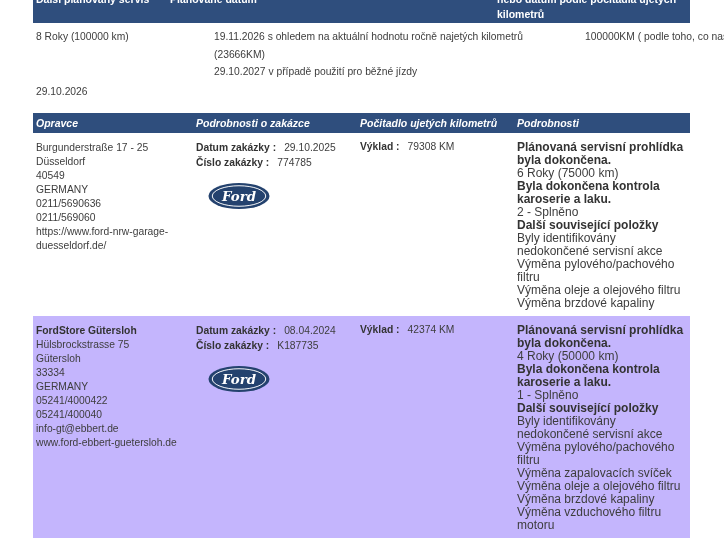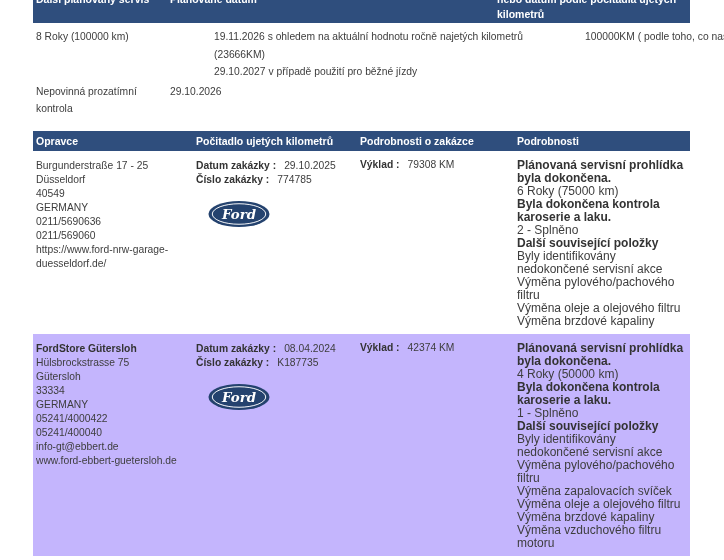--- a/index.html
+++ b/index.html
@@ -6,21 +6,21 @@
   #page{position:relative;width:724px;height:560px;background:#ffffff;overflow:hidden;
         font-family:"Liberation Sans", sans-serif;color:#3d3d3d;}
   .doc{position:absolute;left:33px;top:0;width:657px;}
 
   
   .band{background:#2f4e7d;color:#ffffff;font-weight:bold;font-size:10.5px;}
   .band1{height:23px;overflow:hidden;position:relative;}
   .band1-cols{display:grid;grid-template-columns:134px 327px 196px;
               padding-left:3px;margin-top:-8px;line-height:15px;}
   .band2{height:20px;display:grid;grid-template-columns:160px 164px 157px 176px;
-         align-items:center;padding-left:3px;margin-top:13px;}
+         align-items:center;padding-left:3px;margin-top:13px;font-style:italic;}
 
   
   .t1row{display:grid;grid-template-columns:134px 327px 196px;
          padding-left:3px;font-size:10.3px;line-height:17.5px;}
   .t1row.first{padding-top:5px;gap:44px;}
   .t1row.second{margin-top:2px;}
   .t1 .km-cell{white-space:nowrap;}
   .t1 p{margin:0;}
 
   
@@ -63,32 +63,31 @@
       <div class="t1row first">
         <div>8 Roky (100000 km)</div>
         <div>
           <p>19.11.2026 s ohledem na aktuální hodnotu ročně najetých kilometrů (23666KM)</p>
           <p>29.10.2027 v případě použití pro běžné jízdy</p>
         </div>
         <div class="km-cell">100000KM ( podle toho, co nastane dříve. )</div>
       </div>
 
       <div class="t1row second">
-        <div>Nepovinná prozatímní kontrola</div>
         <div>
           <p>29.10.2026</p>
         </div>
         <div class="km-cell"></div>
       </div>
     </div>
 
     <div class="band band2">
       <div>Opravce</div>
+      <div>Podrobnosti o zakázce</div>
       <div>Počitadlo ujetých kilometrů</div>
-      <div>Podrobnosti o zakázce</div>
       <div>Podrobnosti</div>
     </div>
 
     <div class="hrow r1">
       <div class="addr">
         <div>Burgunderstraße 17 - 25</div>
         <div>Düsseldorf</div>
         <div>40549</div>
         <div>GERMANY</div>
         <div>0211/5690636</div>

